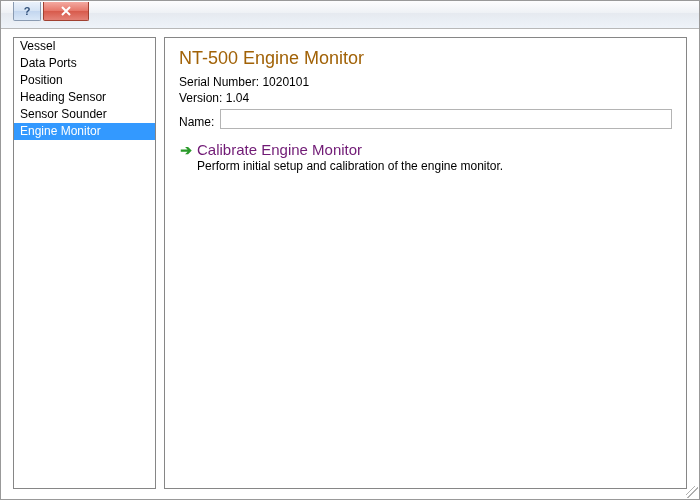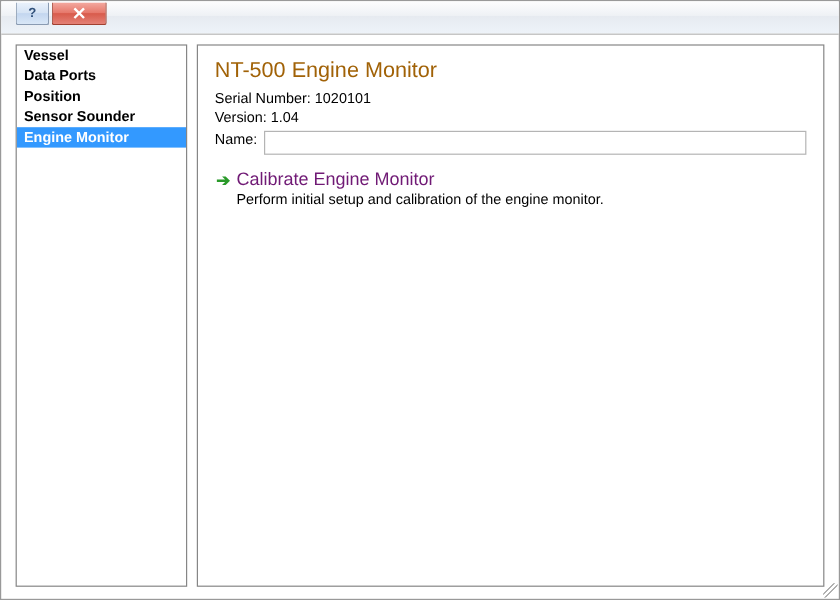--- a/index.html
+++ b/index.html
@@ -53,41 +53,40 @@
     border: 1px solid #868686;
     background: #fff;
     overflow: hidden;
   }
   .listbox-item {
     padding: 1px 6px;
     height: 17px;
     line-height: 15px;
     white-space: nowrap;
     cursor: default;
-    font-weight: bold;
   }
   .listbox-item.selected {
     background: #3399ff;
     color: #fff;
   }
   .detail {
     flex: 1;
     border: 1px solid #868686;
     background: #fff;
     padding: 10px 14px;
     overflow: hidden;
   }
   .dev-title {
     color: #a16207;
     font-size: 18px;
     font-weight: normal;
     margin: 0 0 6px 0;
   }
   .kv { margin: 2px 0; font-size: 12px; }
-  .name-row { display: flex; align-items: flex-start; margin: 4px 0 12px 0; gap: 6px; }
+  .name-row { display: flex; align-items: flex-end; margin: 4px 0 12px 0; gap: 6px; }
   .name-input {
     flex: 1;
     border: 1px solid #b4b4b4;
     height: 20px;
     padding: 1px 4px;
     font-family: inherit;
     font-size: 12px;
   }
   .action-row { display: flex; align-items: flex-start; gap: 4px; }
   .arrow {
@@ -151,20 +150,21 @@
     </div>
   </div>
 </div>
 
 <div class="content">
   <div class="panels">
     <div class="listbox">
       <div class="listbox-item">Vessel</div>
       <div class="listbox-item">Data Ports</div>
       <div class="listbox-item">Position</div>
+      <div class="listbox-item">Heading Sensor</div>
       <div class="listbox-item">Sensor Sounder</div>
       <div class="listbox-item selected">Engine Monitor</div>
     </div>
     <div class="detail">
       <h1 class="dev-title">NT-500 Engine Monitor</h1>
       <div class="kv">
         <span>Serial Number:</span>
         <span>1020101</span>
       </div>
       <div class="kv">

